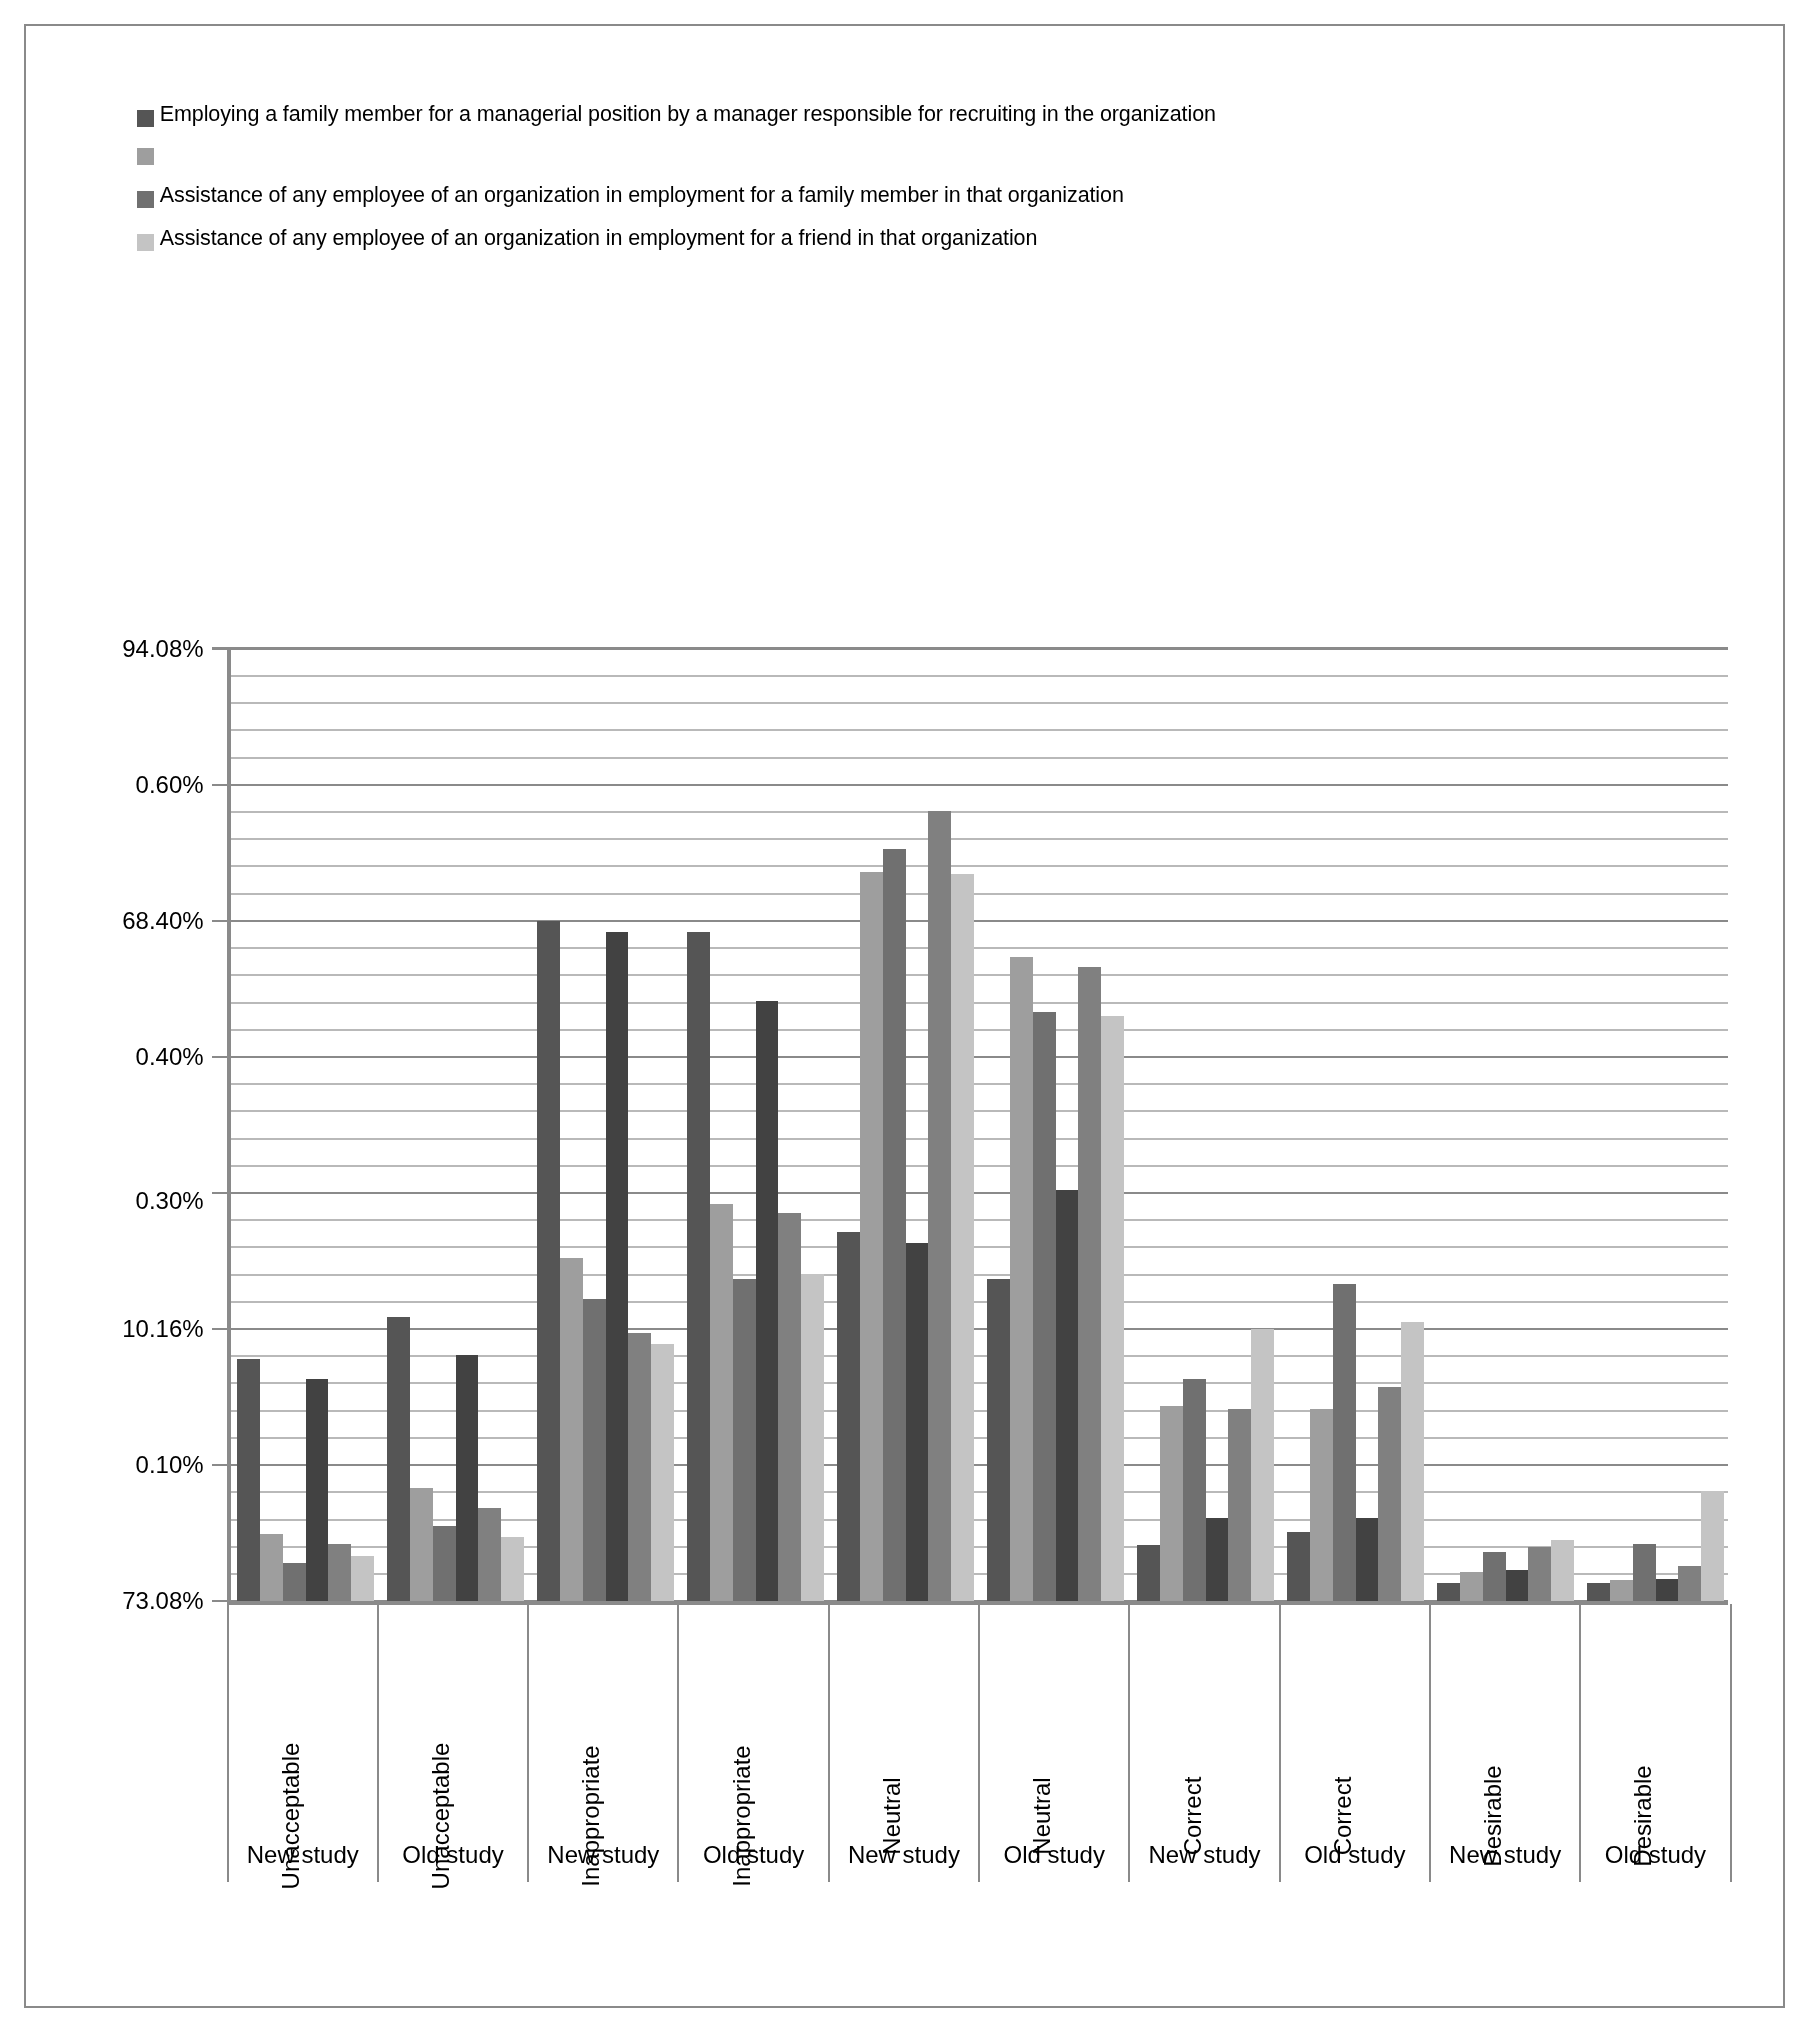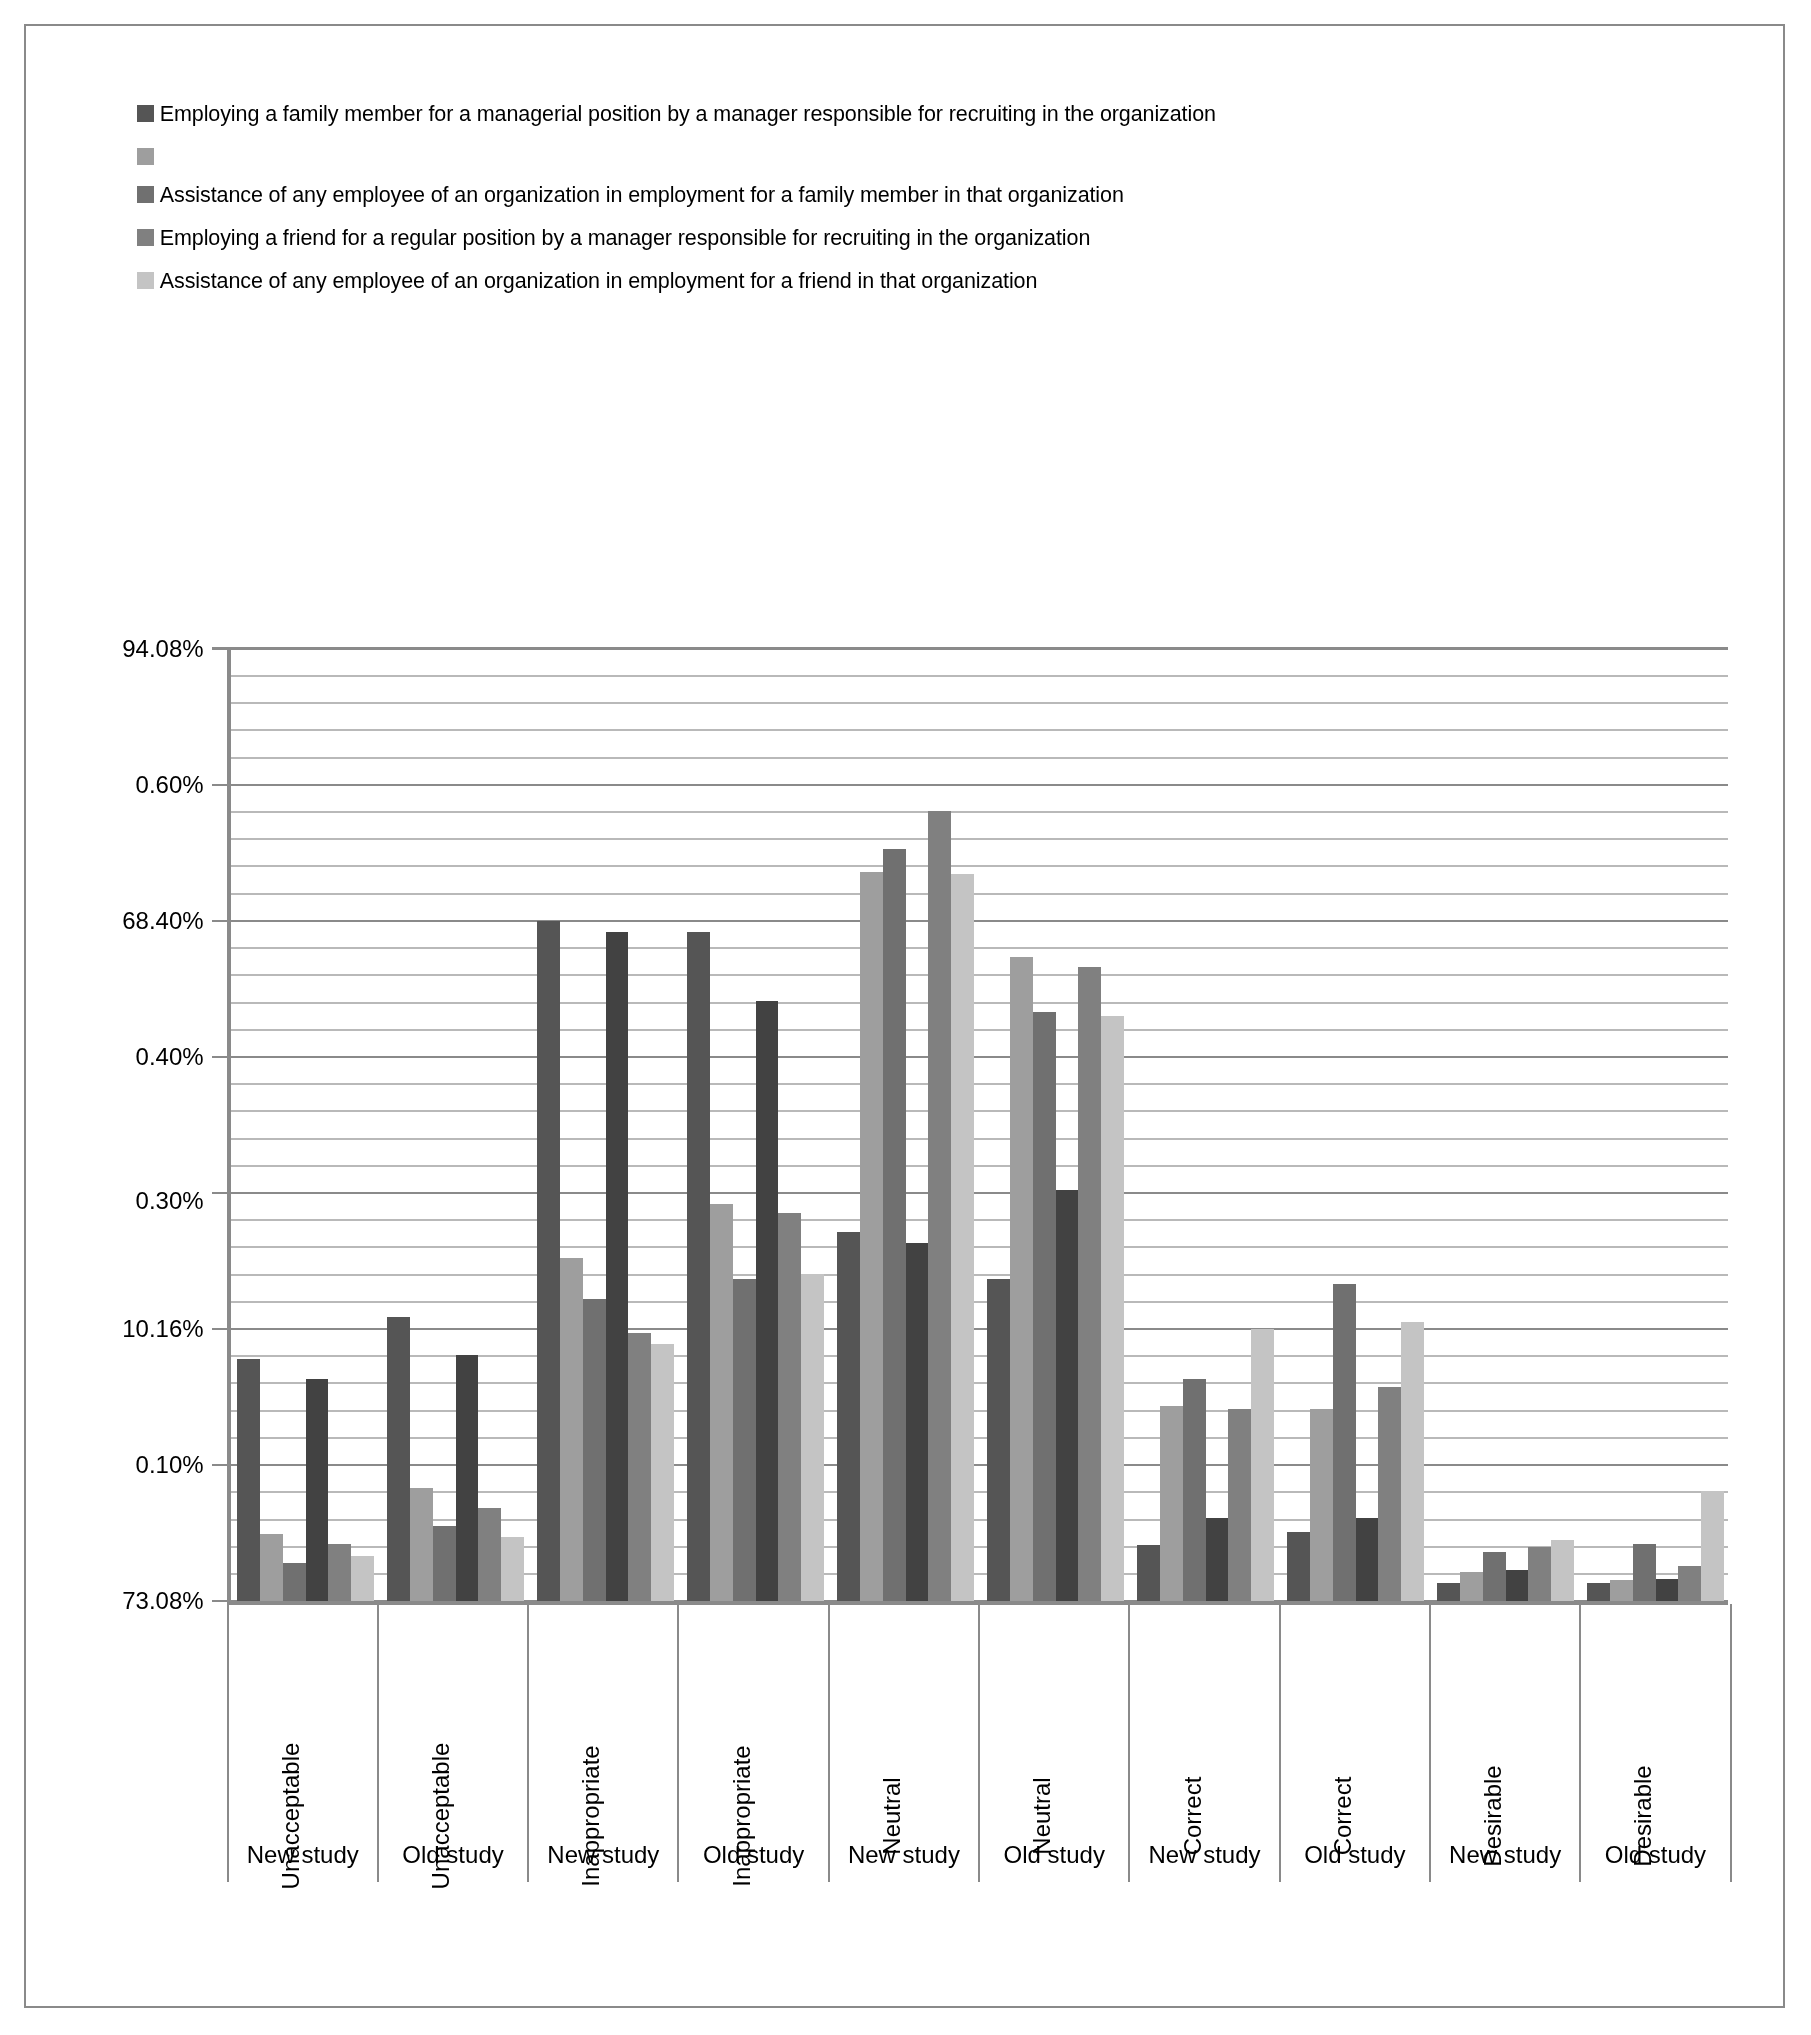--- a/index.html
+++ b/index.html
@@ -20,21 +20,21 @@
 
   
   #legend{
     position:absolute;
     left:111px;
     top:75px;
     width:1558px;
   }
   .legend-row{
     display:flex;
-    align-items:flex-start;
+    align-items:flex-end;
     margin-bottom:16.6px;
   }
   .legend-swatch{
     flex:0 0 auto;
     width:17.4px;height:17.4px;
     margin-top:4.1px;
     margin-right:5.8px;
   }
   .legend-label{
     font-size:21.5px;
@@ -180,24 +180,20 @@
       <div class="legend-row wrap">
         <span class="legend-swatch" style="background: rgb(85, 85, 85);"></span>
         <span class="legend-label">Employing a family member for a managerial position by a manager responsible for recruiting in the organization</span>
       </div>
       <div class="legend-row">
         <span class="legend-swatch" style="background: rgb(158, 158, 158);"></span>
       </div>
       <div class="legend-row">
         <span class="legend-swatch" style="background: rgb(112, 112, 112);"></span>
         <span class="legend-label">Assistance of any employee of an organization in employment for a family member in that organization</span>
-      </div>
-      <div class="legend-row">
-        <span class="legend-swatch" style="background: rgb(128, 128, 128);"></span>
-        <span class="legend-label">Employing a friend for a regular position by a manager responsible for recruiting in the organization</span>
       </div>
       <div class="legend-row">
         <span class="legend-swatch" style="background: rgb(196, 196, 196);"></span>
         <span class="legend-label">Assistance of any employee of an organization in employment for a friend in that organization</span>
       </div>
     </div>
 
   <div id="ylabels">
       <div class="ytick-label" style="top: 940px;">73.08%</div>
       <div class="ytick-label" style="top: 804px;">0.10%</div>

